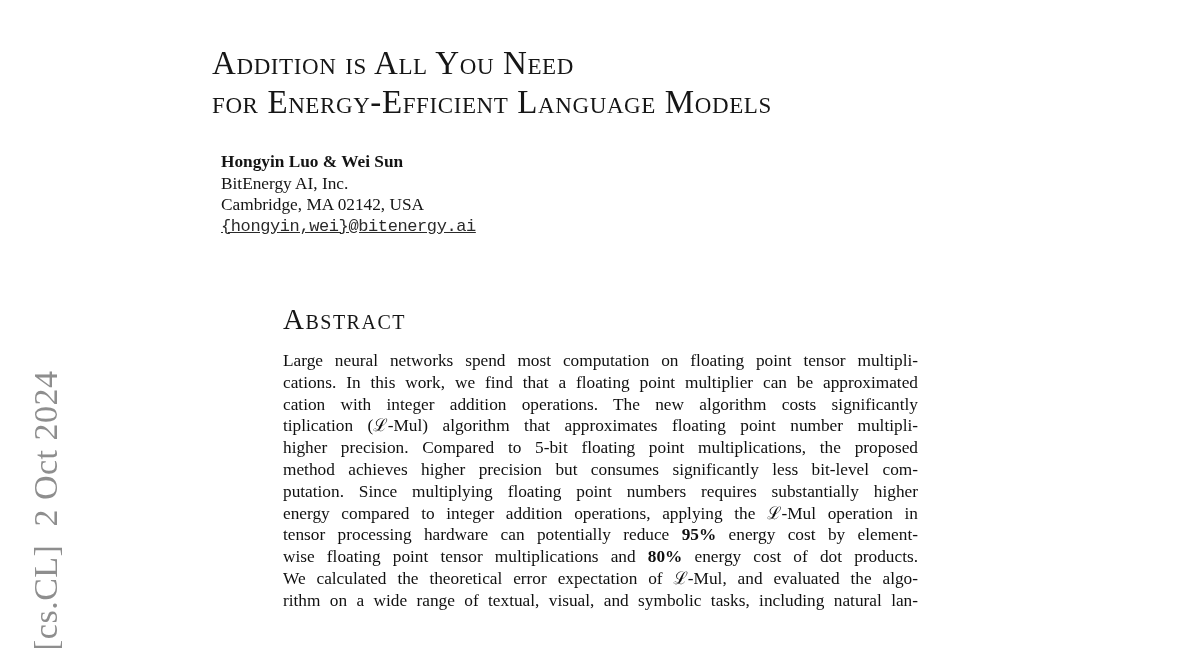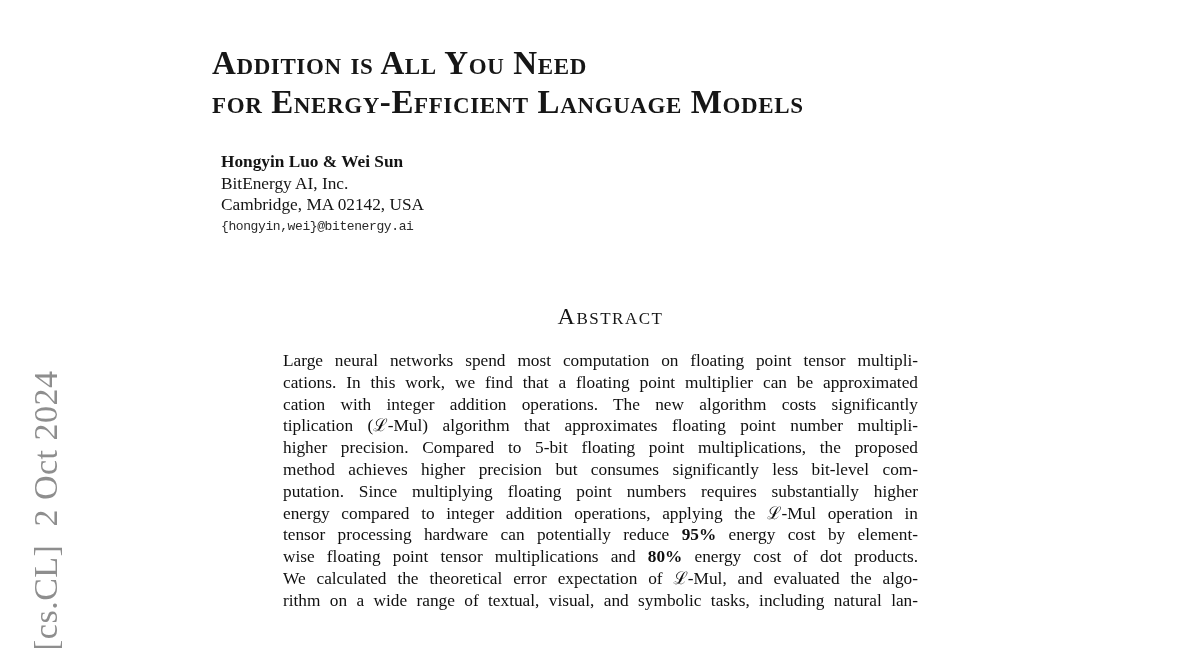--- a/index.html
+++ b/index.html
@@ -22,52 +22,52 @@
     font-size: 34px;
     white-space: pre;
     letter-spacing: 0.5px;
   }
   .title {
     position: absolute;
     left: 212px;
     top: 44px;
     margin: 0;
     font-variant: small-caps;
-    font-weight: 700;
+    font-weight: 400;
     font-size: 33px;
     line-height: 39px;
     letter-spacing: 0.6px;
     color: #161616;
     white-space: nowrap;
   }
   .title .tline { display: block; }
   .authors {
     position: absolute;
     left: 221px;
     top: 151px;
     font-size: 17.3px;
     line-height: 21.5px;
     color: #141414;
     white-space: nowrap;
   }
   .author-names { font-weight: bold; }
   .email {
     font-family: "Liberation Mono", "DejaVu Sans Mono", monospace;
-    font-size: 13px;
+    font-size: 17px;
     letter-spacing: -0.4px;
     color: #2a2a2a;
+    text-decoration: underline;
   }
   .abstract-heading {
     position: absolute;
-    left: 293px;
+    left: 283px;
     top: 303px;
     width: 635px;
-    text-align: center;
     font-variant: small-caps;
-    font-size: 24px;
+    font-size: 29px;
     letter-spacing: 1.5px;
     color: #161616;
   }
   .abstract-body {
     position: absolute;
     left: 283px;
     top: 350px;
     width: 635px;
     font-size: 17.3px;
     line-height: 21.8px;

